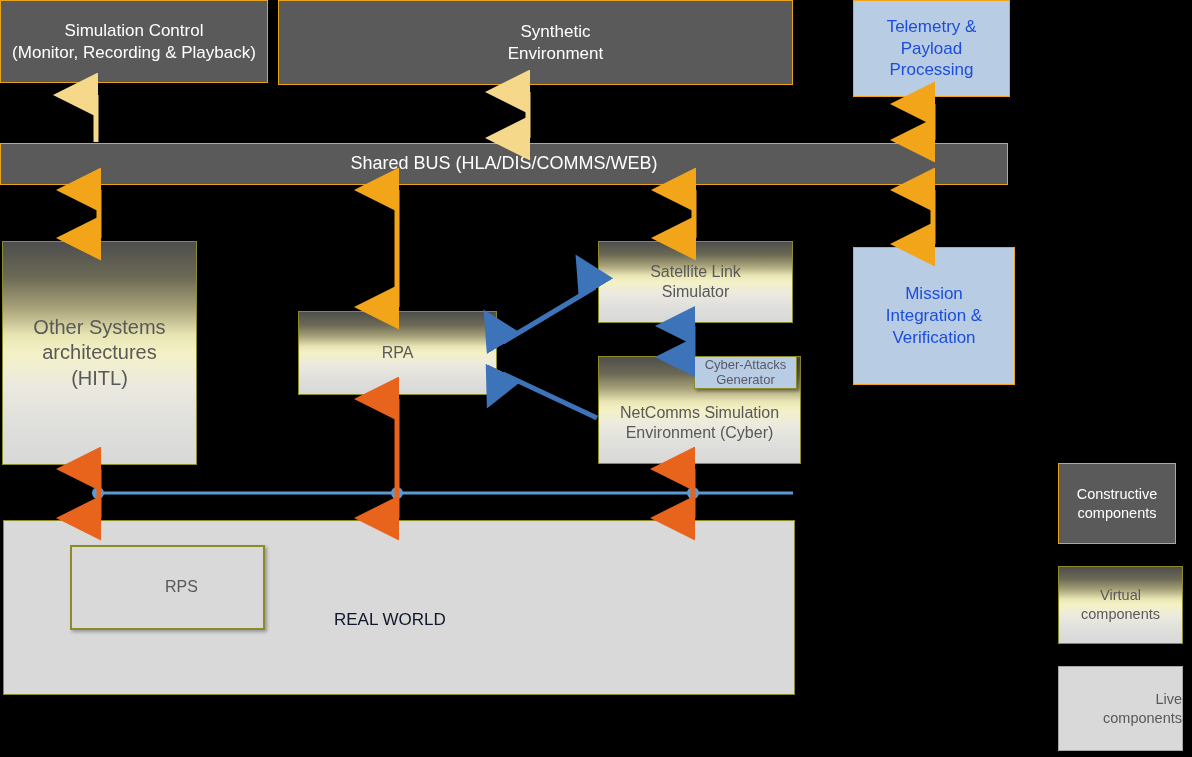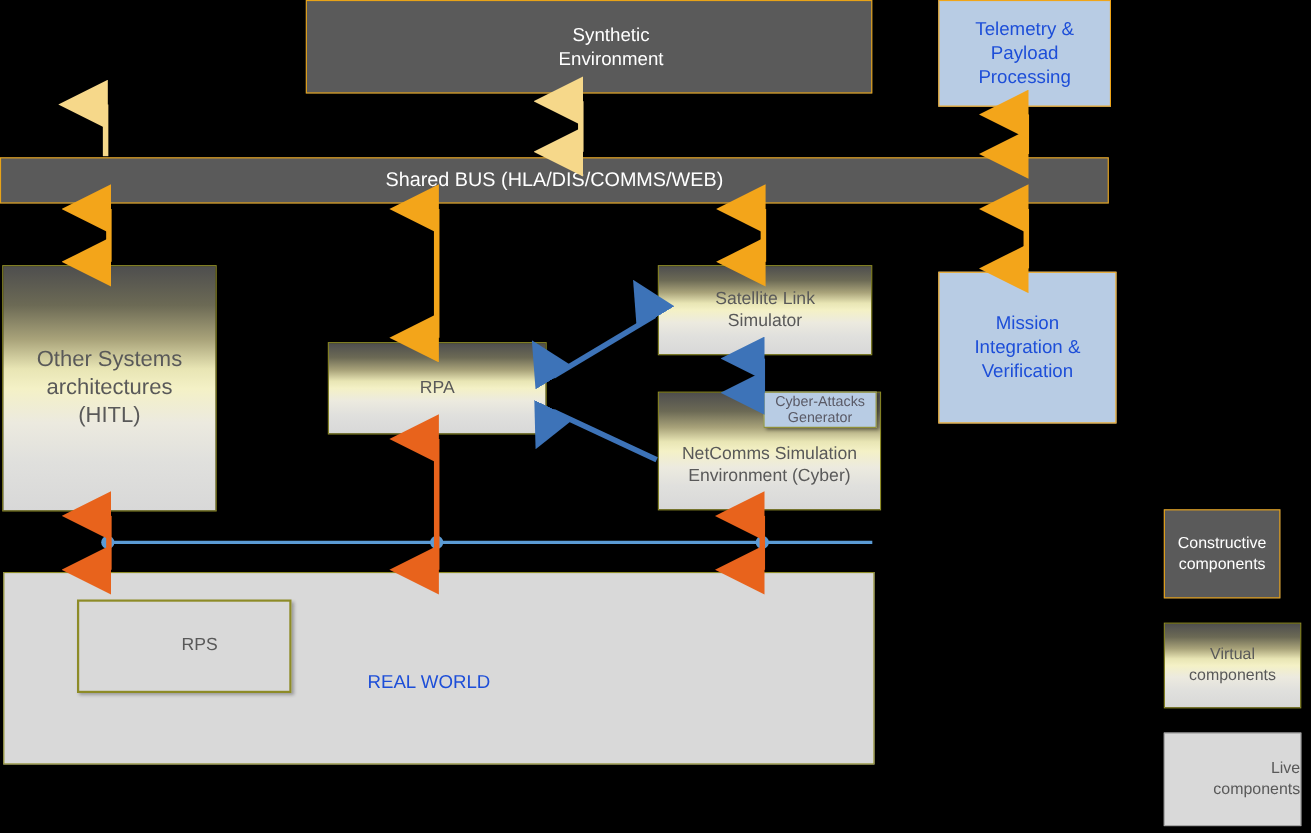--- a/index.html
+++ b/index.html
@@ -29,21 +29,21 @@
   .virtual{
     background:linear-gradient(180deg,#4e4e4e 0%, #6c6a55 16%, #a9a37a 30%, #e8e5b4 42%, #f4f1c6 50%, #eceadf 64%, #e0e0dd 80%, #d8d8d8 100%);
     border:1px solid #8d8b27;
     color:#595959;
     box-shadow:2px 2px 3px rgba(0,0,0,.45);
   }
   
   .live{
     background:#d9d9d9;
     border:1px solid #8d8b27;
-    color:#1d4ed8;
+    color:#0f172a;
     box-shadow:3px 3px 4px rgba(0,0,0,.35);
   }
   .livegray{
     background:#d9d9d9;
     border:1px solid #a6a6a6;
     color:#595959;
     box-shadow:2px 2px 3px rgba(0,0,0,.3);
     padding-left:28px;
   }
   .cyberbox{
@@ -54,20 +54,26 @@
     font-size:13px;
     line-height:1.15;
   }
   svg.ovl{position:absolute;left:0;top:0;width:1192px;height:757px;pointer-events:none;}
 </style>
 </head>
 <body>
 
 <div id="root">
 
+  <div class="box constructive" style="left:0px;top:0px;width:268px;height:83px;font-size:17px;">
+    <span class="lbl">
+      <span>Simulation  Control</span><br>
+      <span>(Monitor, Recording &amp; Playback)</span>
+    </span>
+  </div>
 
   <div class="box constructive" style="left:278px;top:0px;width:515px;height:85px;font-size:17px;padding-left:40px;">
     <span class="lbl">
       <span>Synthetic</span><br>
       <span>Environment</span>
     </span>
   </div>
 
   <div class="box bluebox" style="left:853px;top:0px;width:157px;height:97px;font-size:17px;">
     <span class="lbl">
@@ -123,21 +129,21 @@
   </div>
 
   <div class="box live" style="left:3px;top:520px;width:792px;height:175px;font-size:17px;justify-content:flex-start;align-items:flex-start;">
     <span class="lbl" style="position:absolute;left:330px;top:88px;width:auto;">REAL WORLD</span>
   </div>
 
   <div class="box livegray" style="left:70px;top:545px;width:195px;height:85px;font-size:16px;border:2px solid #8d8b27;">
     <span class="lbl">RPS</span>
   </div>
 
-  <div class="box constructive" style="left:1058px;top:463px;width:106px;height:81px;font-size:14.5px;">
+  <div class="box constructive" style="left:1058px;top:463px;width:118px;height:81px;font-size:14.5px;">
     <span class="lbl">
       <span>Constructive</span><br>
       <span>components</span>
     </span>
   </div>
 
   <div class="box virtual" style="left:1058px;top:566px;width:125px;height:78px;font-size:14.5px;">
     <span class="lbl">
       <span>Virtual</span><br>
       <span>components</span>

